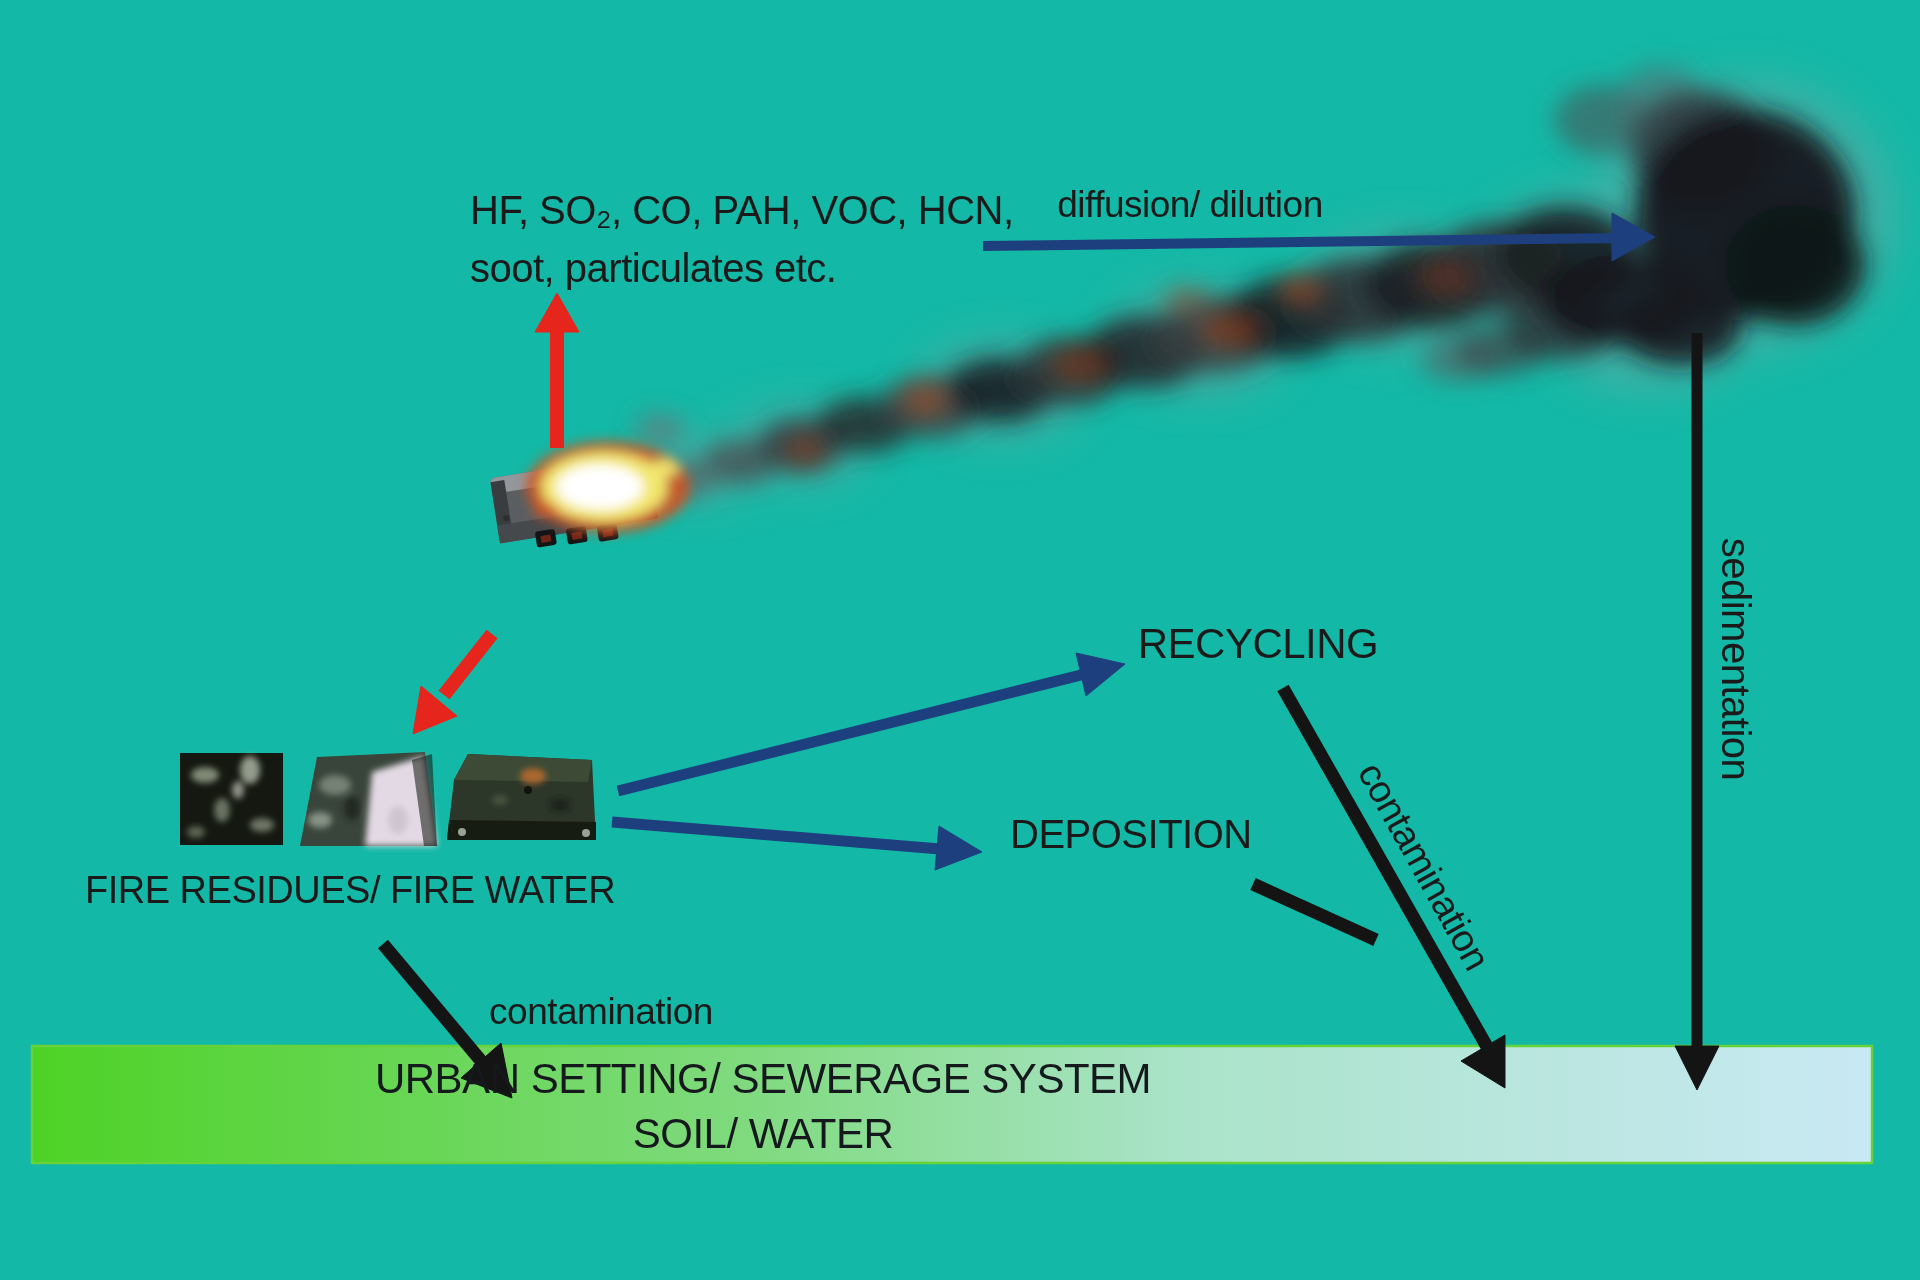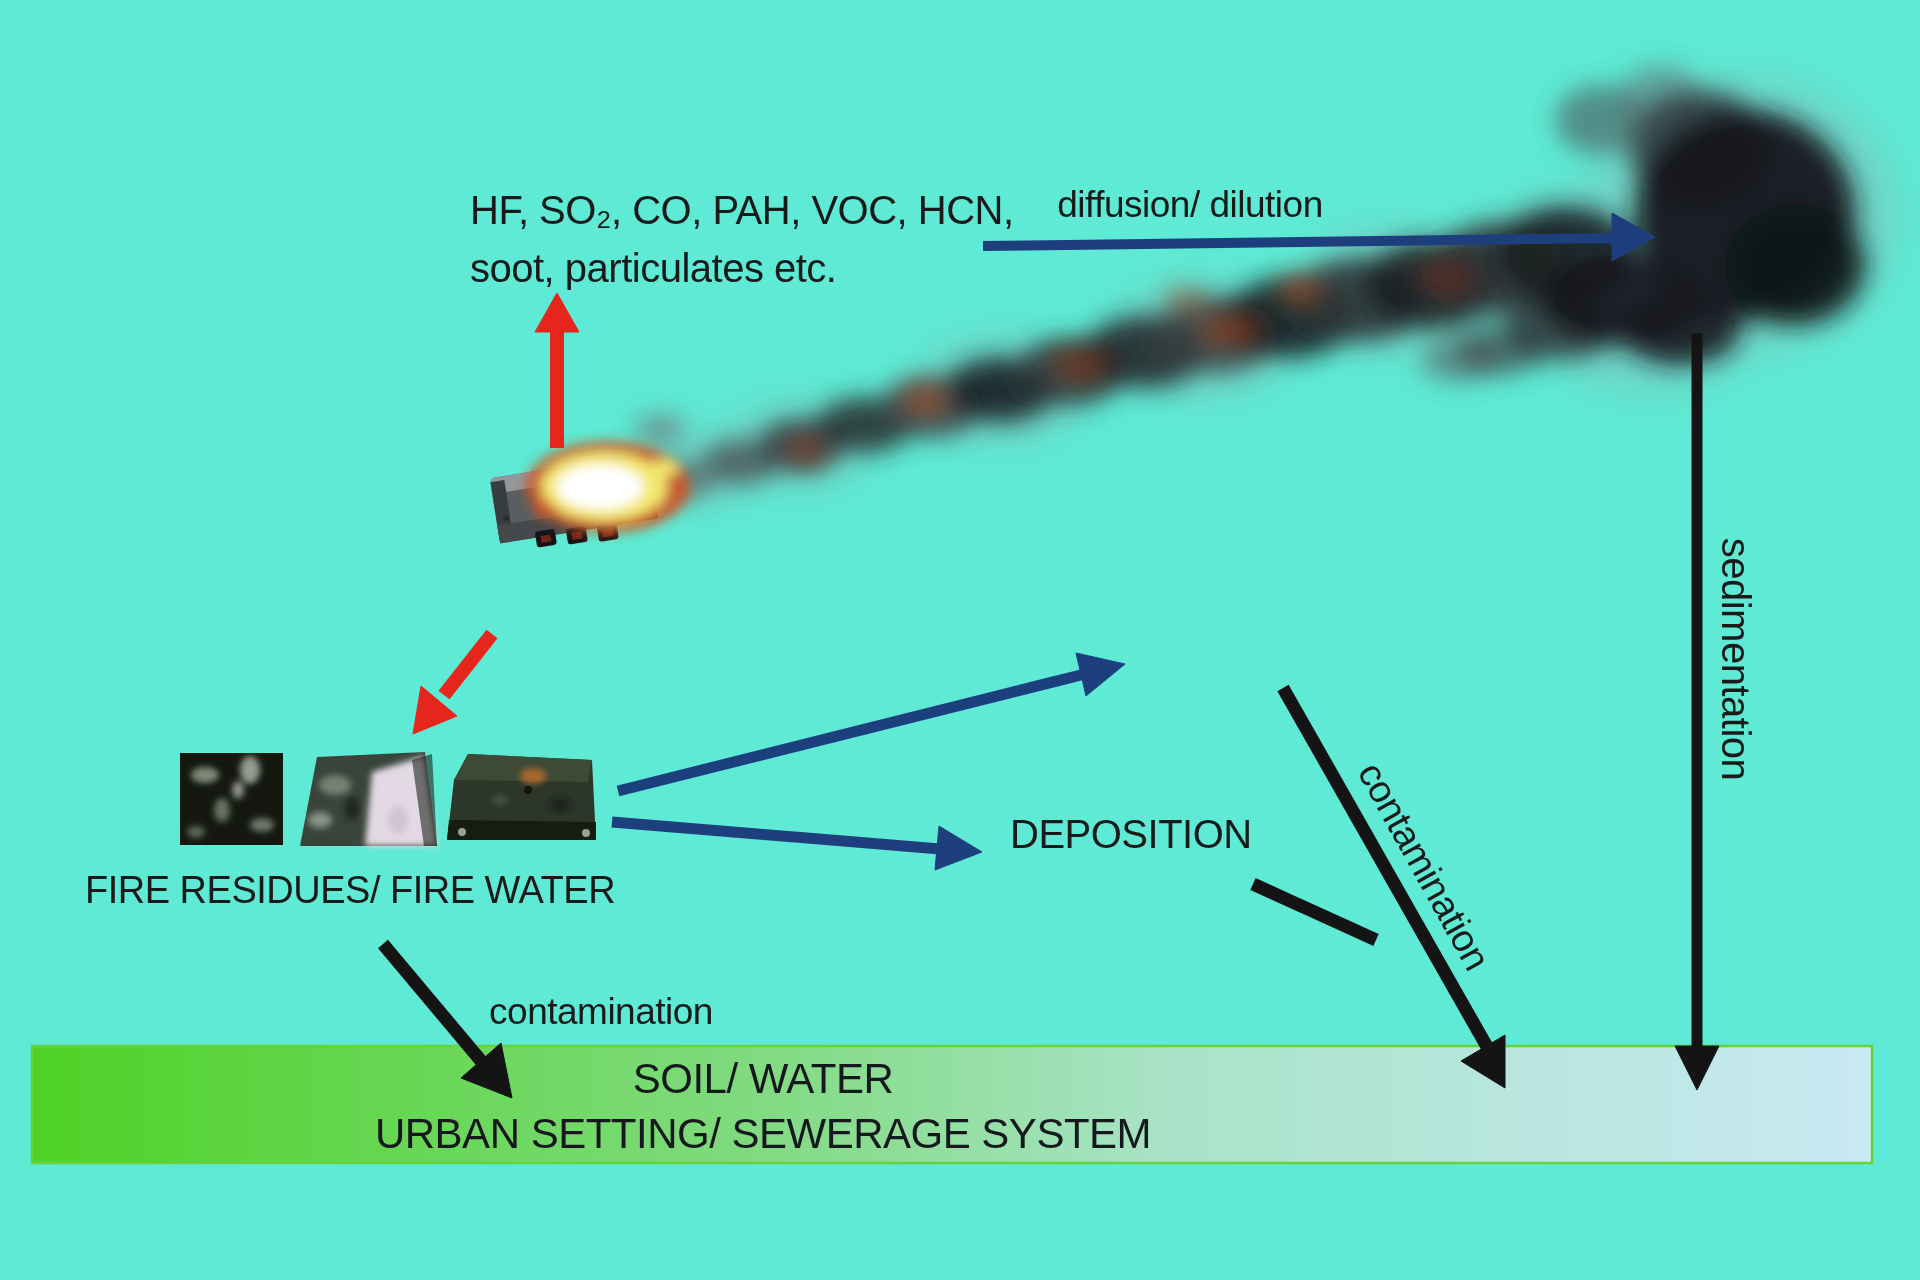--- a/index.html
+++ b/index.html
@@ -1,20 +1,20 @@
 <!DOCTYPE html>
 <html><head>
 <meta charset="utf-8">
 <style>
   html,body{margin:0;padding:0;background:#ffffff;}
   #stage{
     position:relative;
     width:1920px;height:1280px;
     overflow:hidden;
-    background:#5eead4;
+    background:#14b8a6;
     font-family:"Liberation Sans","DejaVu Sans",sans-serif;
     color:#1a1a1a;
   }
   #scene{position:absolute;left:0;top:0;width:1920px;height:1280px;}
   .lbl{
     position:absolute;
     white-space:nowrap;
     color:#1a1a1a;
     letter-spacing:-0.5px;
     line-height:1.0;
@@ -209,31 +209,32 @@
   </svg>
 
   <div class="lbl gas-text">
     <div>HF, SO₂, CO, PAH, VOC, HCN,</div>
     <div>soot, particulates etc.</div>
   </div>
 
   <div class="lbl center diffusion">diffusion/ dilution</div>
 
 
+  <div class="lbl center recycling">RECYCLING</div>
 
   <div class="lbl deposition">
     <div>DEPOSITION</div>
   </div>
 
   <div class="lbl fireres">FIRE RESIDUES/ FIRE WATER</div>
 
   <div class="lbl center contam-left">contamination</div>
 
   <div class="lbl contam-right">contamination</div>
 
   <div class="lbl sedimentation">sedimentation</div>
 
   <div class="lbl soil-text">
+    <div>URBAN SETTING/ SEWERAGE SYSTEM</div>
     <div>SOIL/ WATER</div>
-    <div>URBAN SETTING/ SEWERAGE SYSTEM</div>
   </div>
 
 </div>
 
 </body></html>

